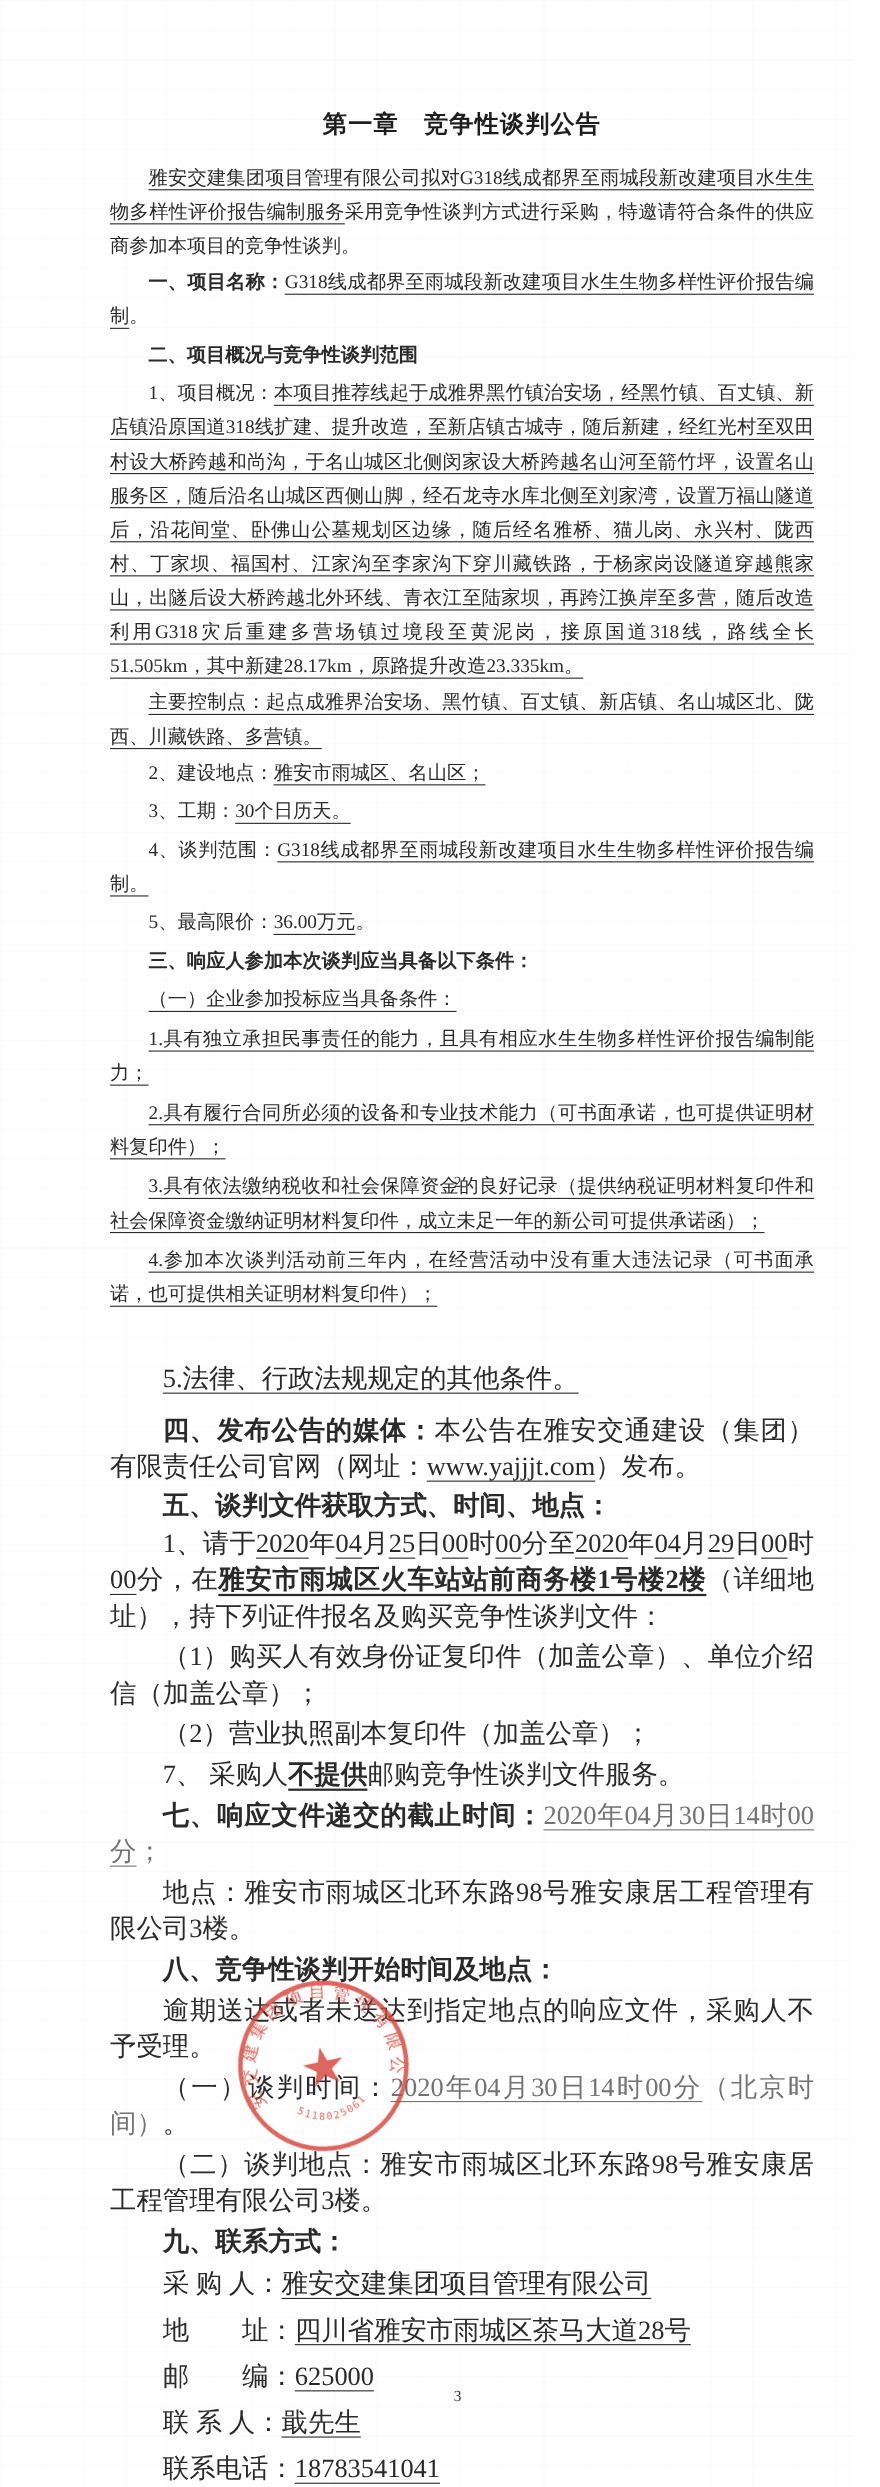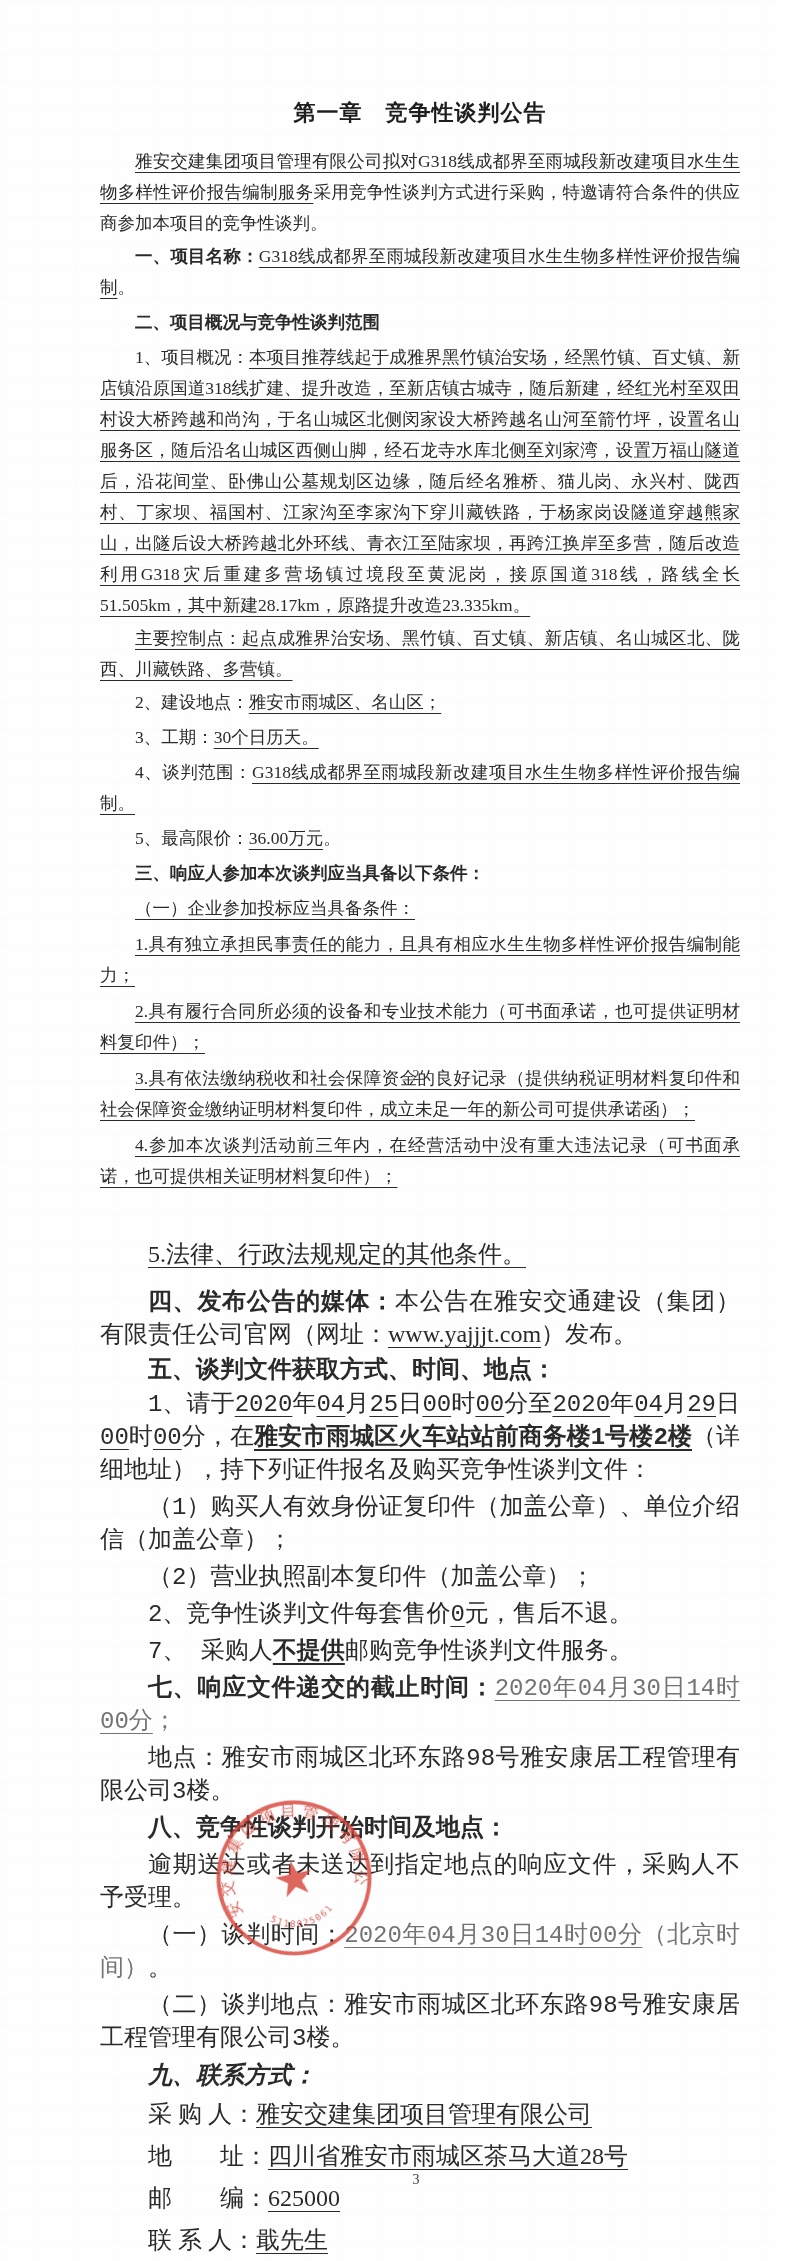--- a/index.html
+++ b/index.html
@@ -20,21 +20,21 @@
   .flow2{top:1238px;font-size:24px;line-height:33px;}
   h1{
     margin:0 0 16px 0;text-align:center;font-size:22px;line-height:34px;
     font-weight:bold;letter-spacing:1px;color:#1e1e1e;
   }
   p{margin:0 0 2px 0;text-indent:2em;}
   .flow1 p.it{margin-bottom:4px;}
   .flow1 p.cond{margin-bottom:5px;}
   .flow2 p{margin-bottom:2px;}
   .flow2 p.gap{margin-bottom:14px;}
-  .flow2 p.sm{margin-bottom:4px;font-family:Liberation Mono, monospace;}
+  .flow2 p.sm{margin-bottom:4px;}
   .flow2 p.contact{margin-bottom:9px;text-indent:2em;}
   .b{font-weight:bold;}
   .u{text-decoration:underline;text-underline-offset:5px;text-decoration-thickness:1px;}
   .bu{font-weight:bold;text-decoration:underline;text-underline-offset:5px;}
   .red{color:#737373;margin-top:15px;}
   .pagenum{
     position:absolute;left:0;width:832px;text-align:center;
     font-size:14px;color:#3a3a3a;font-family:"Liberation Serif",serif;
   }
   .pagenum.n2{top:1068px;}
@@ -90,36 +90,35 @@
 
     <p><span class="b">四、发布公告的媒体：</span><span>本公告在雅安交通建设（集团）有限责任公司官网（网址：</span><span class="u">www.yajjjt.com</span><span>）发布。</span></p>
 
     <p class="b">五、谈判文件获取方式、时间、地点：</p>
 
     <p class="sm"><span>1、请于</span><span class="u">2020</span><span>年</span><span class="u">04</span><span>月</span><span class="u">25</span><span>日</span><span class="u">00</span><span>时</span><span class="u">00</span><span>分至</span><span class="u">2020</span><span>年</span><span class="u">04</span><span>月</span><span class="u">29</span><span>日</span><span class="u">00</span><span>时</span><span class="u">00</span><span>分，在</span><span class="bu">雅安市雨城区火车站站前商务楼1号楼2楼</span><span>（详细地址），持下列证件报名及购买竞争性谈判文件：</span></p>
 
     <p class="sm">（1）购买人有效身份证复印件（加盖公章）、单位介绍信（加盖公章）；</p>
     <p class="sm">（2）营业执照副本复印件（加盖公章）；</p>
 
-    <p class="sm"><span>2、竞争性谈判文件每套售价</span><span class="u">0</span><span>元，售后不退。</span></p>
 
     <p class="sm"><span>7、 采购人</span><span class="bu">不提供</span><span>邮购竞争性谈判文件服务。</span></p>
 
     <p class="sm"><span class="b">七、响应文件递交的截止时间：</span><span class="red u">2020年04月30日14时00分</span><span class="red">；</span></p>
 
     <p class="sm">地点：雅安市雨城区北环东路98号雅安康居工程管理有限公司3楼。</p>
     <p class="sm b">八、竞争性谈判开始时间及地点：</p>
 
     <p class="sm">逾期送达或者未送达到指定地点的响应文件，采购人不予受理。</p>
 
     <p class="sm"><span>（一）谈判时间：</span><span class="red u">2020年04月30日14时00分</span><span class="red">（北京时间）</span><span>。</span></p>
 
     <p class="sm">（二）谈判地点：雅安市雨城区北环东路98号雅安康居工程管理有限公司3楼。</p>
 
-    <p class="b" style="margin-bottom:6px;font-style:italic;">九、联系方式：</p>
+    <p class="b" style="margin-bottom:6px;">九、联系方式：</p>
 
     <p class="contact"><span>采 购 人：</span><span class="u">雅安交建集团项目管理有限公司</span></p>
     <p class="contact"><span>地　　址：</span><span class="u">四川省雅安市雨城区茶马大道28号</span></p>
     <p class="contact"><span>邮　　编：</span><span class="u">625000</span></p>
     <p class="contact"><span>联 系 人：</span><span class="u">戢先生</span></p>
     <p class="contact"><span>联系电话：</span><span class="u">18783541041</span></p>
   </div>
 
   <div class="pagenum n3">3</div>
 

